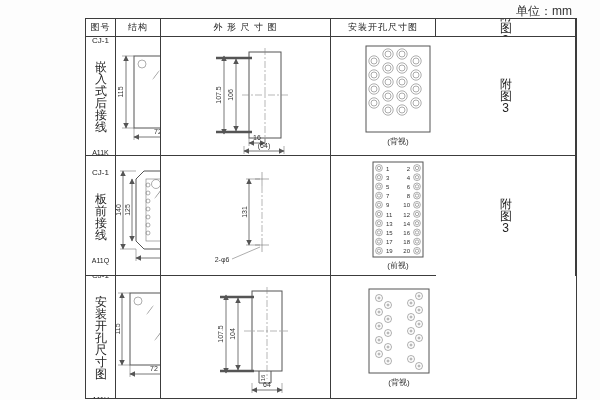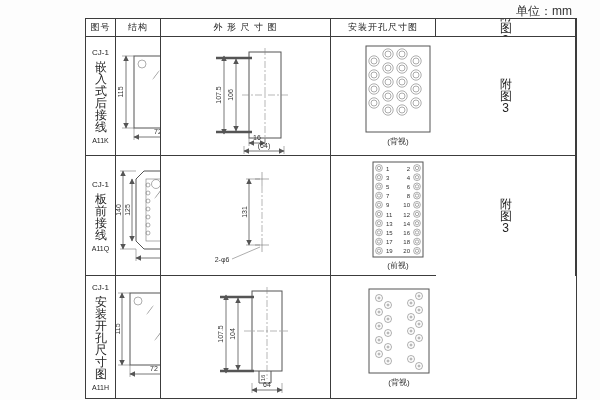--- a/index.html
+++ b/index.html
@@ -5,21 +5,21 @@
   html,body{margin:0;padding:0;}
   body{width:600px;height:400px;background:#fdfdfd;font-family:"Liberation Sans","DejaVu Sans",sans-serif;color:#222;overflow:hidden;}
   #page{position:relative;width:600px;height:400px;}
   #unit{position:absolute;top:3px;right:28px;font-size:12px;color:#333;margin-left:6px;}
   #tbl{position:absolute;left:85px;top:18px;display:grid;grid-template-columns:30px 45px 170px 105px 140px;grid-template-rows:18px 119px 120px 122px;border:1px solid #3c3c3c;background:#fff;}
   .c{border-right:1px solid #3c3c3c;border-bottom:1px solid #3c3c3c;display:flex;align-items:center;justify-content:center;overflow:hidden;}
   .c.last{border-right:none;}
   .c.bot{border-bottom:none;}
   .hd{font-size:9px;letter-spacing:1px;white-space:nowrap;}
   .vtxt{width:11px;word-break:break-all;line-height:12px;font-size:12px;text-align:center;}
-  .struct{display:flex;flex-direction:column;align-items:center;gap:4px;}
+  .struct{display:flex;flex-direction:column;align-items:center;gap:16px;}
   .model{font-size:8px;white-space:nowrap;}
   .code{font-size:7px;white-space:nowrap;}
   svg{display:block;}
   .ln{stroke:#555;stroke-width:1;fill:none;}
   .thn{stroke:#777;stroke-width:0.6;fill:none;}
   .thk{stroke:#555;stroke-width:2.6;fill:none;}
   .dim{stroke:#555;stroke-width:0.8;fill:none;}
   .cl{stroke:#888;stroke-width:0.6;fill:none;stroke-dasharray:7 2 2 2;}
   text.d{font-size:7px;fill:#333;text-anchor:middle;}
   text.t{font-size:8px;fill:#333;text-anchor:middle;}

